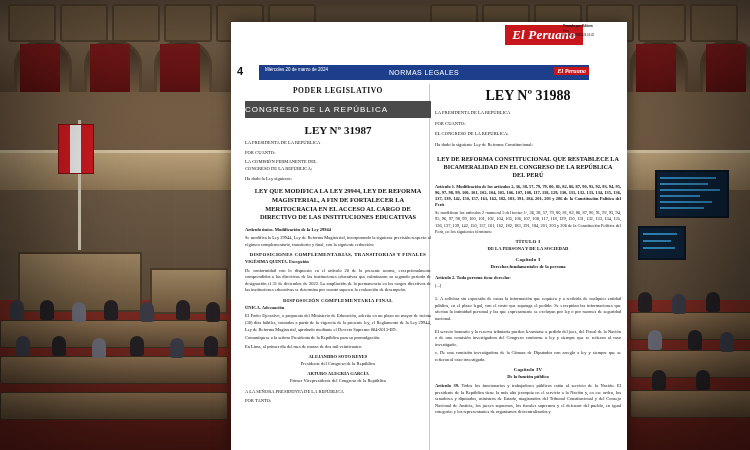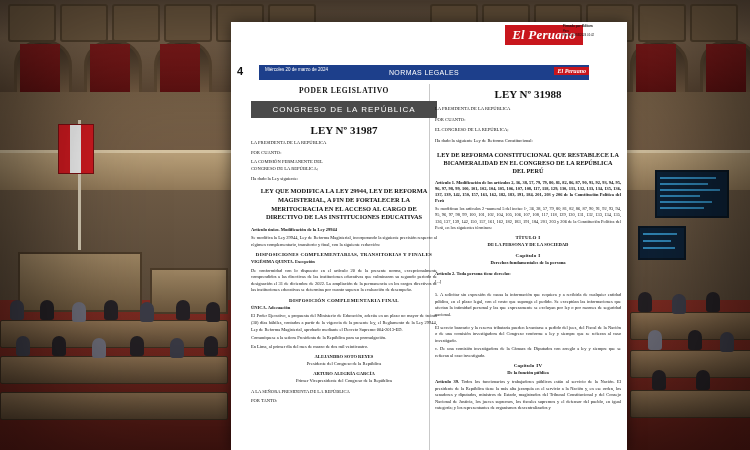--- a/index.html
+++ b/index.html
@@ -53,29 +53,29 @@
   .signbox b{display:block;font-size:3px;}
   .pagenum{position:absolute;left:6px;top:43px;font-weight:bold;font-size:11px;color:#111;}
   .bluebar{position:absolute;left:28px;top:43px;width:330px;height:15px;background:#1d3f8b;}
   .bluebar span{display:block;color:#fff;font-size:7px;text-align:center;line-height:15px;letter-spacing:.4px;}
   .dateline{position:absolute;left:34px;top:45px;color:#fff;font-size:4.5px;}
   .barlogo{position:absolute;right:38px;top:45px;background:#c8161d;color:#fff;
     font-family:"Liberation Serif",serif;font-style:italic;font-weight:bold;font-size:6px;padding:1px 3px;}
 
   .col{position:absolute;top:62px;width:186px;height:366px;overflow:hidden;
     font-family:"Liberation Serif", serif;color:#111;}
-  .colL{left:20px;}
+  .colL{left:14px;}
   .colR{left:204px;}
   .vrule{position:absolute;left:198px;top:62px;width:1px;height:366px;background:#c9c9c9;}
 
-  .hdrbox{background:#4a4a4a;color:#fff;text-align:center;font-size:8px;
+  .hdrbox{background:#4a4a4a;color:#fff;text-align:left;font-size:8px;
     letter-spacing:1px;padding:4px 0;margin:6px 0 6px 0;font-family:"Liberation Sans",sans-serif;}
   .secthead{text-align:center;font-weight:bold;font-size:7.5px;letter-spacing:.6px;margin:2px 0 4px;}
   .lawno{text-align:center;font-weight:bold;font-size:11px;margin:4px 0 4px;}
-  .lawno.r{font-size:11px;}
+  .lawno.r{font-size:14px;}
   .small{font-size:4.6px;line-height:1.45;text-align:justify;}
   .ttl{font-weight:bold;font-size:6.4px;line-height:1.35;text-align:center;margin:5px 2px;}
   .ttl2{font-weight:bold;font-size:6.2px;line-height:1.35;text-align:center;margin:6px 2px 4px;}
   .sub{font-weight:bold;font-size:5px;text-align:center;margin:4px 0 2px;letter-spacing:.3px;}
   .p{font-size:4.5px;line-height:1.45;text-align:justify;margin:2px 0;}
   .p b{font-weight:bold;}
   .centerline{font-size:4.6px;text-align:center;line-height:1.5;}
   .sig{font-size:4.6px;text-align:center;line-height:1.55;margin-top:3px;}
   .sig b{font-weight:bold;}
   .nums{font-size:4.4px;line-height:1.4;text-align:justify;}

